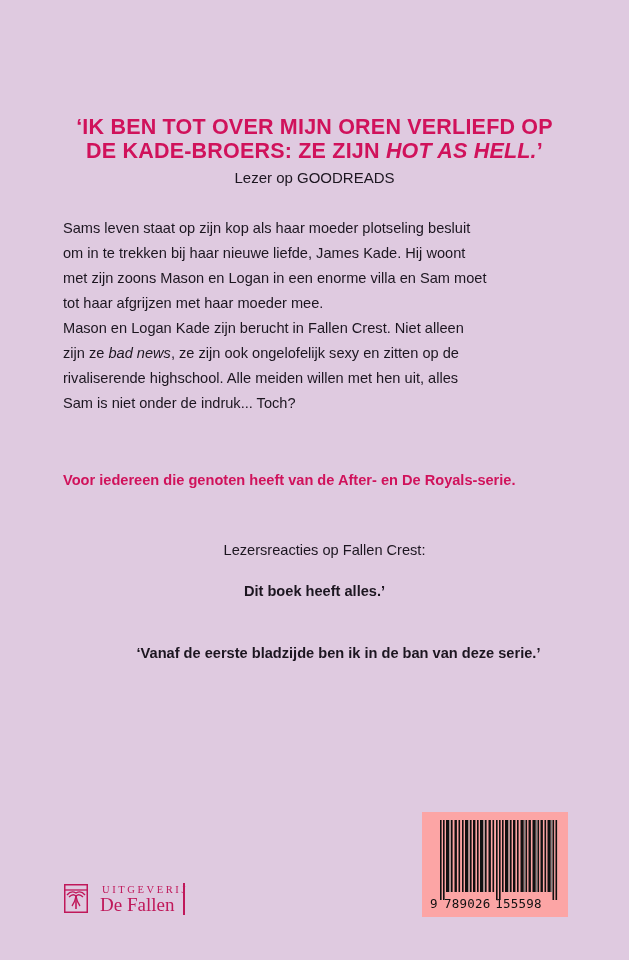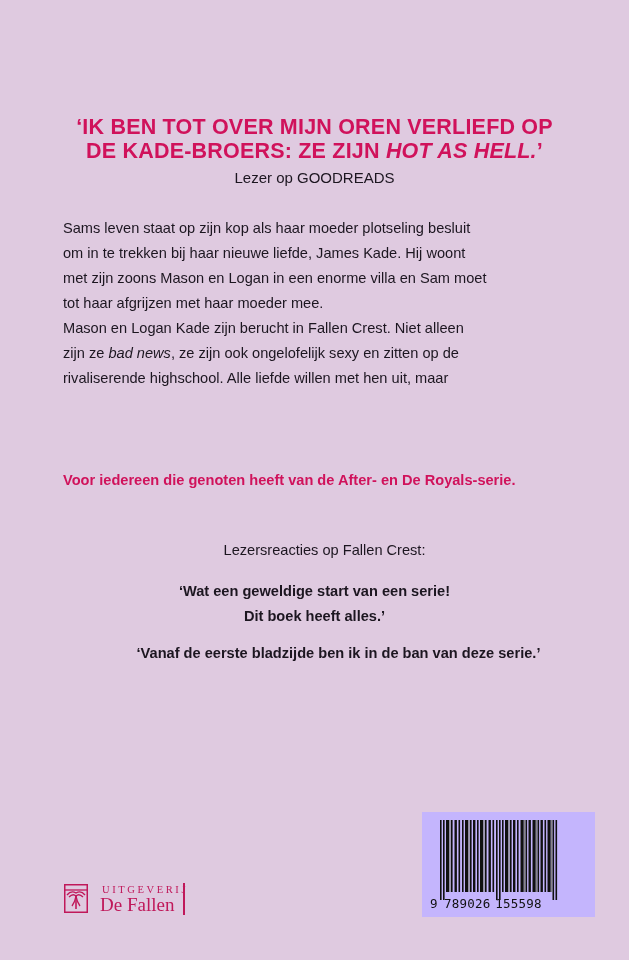--- a/index.html
+++ b/index.html
@@ -126,23 +126,23 @@
       position: absolute;
       left: 119px; top: 1px;
       width: 1.5px; height: 32px;
       background: #c0185a;
     }
 
     
     .barcode-box {
       left: 422px;
       top: 812px;
-      width: 173px;
+      width: 146px;
       height: 105px;
-      background: #c4b5fd;
+      background: #fca5a5;
     }
     .barcode-svg {
       position: absolute;
       left: 18px;
       top: 8px;
     }
     .barcode-digits {
       position: absolute;
       left: 8px;
       top: 85px;
@@ -165,28 +165,28 @@
 </h1>
 <p class="abs attribution">Lezer op GOODREADS</p>
 
 <div class="abs body-text">
   <span class="line">Sams leven staat op zijn kop als haar moeder plotseling besluit</span>
   <span class="line">om in te trekken bij haar nieuwe liefde, James Kade. Hij woont</span>
   <span class="line">met zijn zoons Mason en Logan in een enorme villa en Sam moet</span>
   <span class="line">tot haar afgrijzen met haar moeder mee.</span>
   <span class="line">Mason en Logan Kade zijn berucht in Fallen Crest. Niet alleen</span>
   <span class="line"><span>zijn ze </span><em>bad news</em><span>, ze zijn ook ongelofelijk sexy en zitten op de</span></span>
-  <span class="line">rivaliserende highschool. Alle liefde willen met hen uit, maar</span>
+  <span class="line">rivaliserende highschool. Alle meiden willen met hen uit, alles</span>
+  <span class="line">Sam is niet onder de indruk... Toch?</span>
 </div>
 
 <p class="abs tagline">Voor iedereen die genoten heeft van de After- en De Royals-serie.</p>
 
 <p class="abs reviews-heading">Lezersreacties op Fallen Crest:</p>
 <div class="abs review review-1">
-  <span class="line">‘Wat een geweldige start van een serie!</span>
   <span class="line">Dit boek heeft alles.’</span>
 </div>
 <div class="abs review review-2">
   <span class="line">‘Vanaf de eerste bladzijde ben ik in de ban van deze serie.’</span>
 </div>
 
 <div class="abs logo">
   <svg class="logo-icon" viewBox="0 0 24 29" width="24" height="29">
     <rect x="0.75" y="0.75" width="22.5" height="27.5" fill="none" stroke="#c0185a" stroke-width="1.5"></rect>
     <line x1="0.75" y1="6" x2="23.25" y2="6" stroke="#c0185a" stroke-width="1.3"></line>

